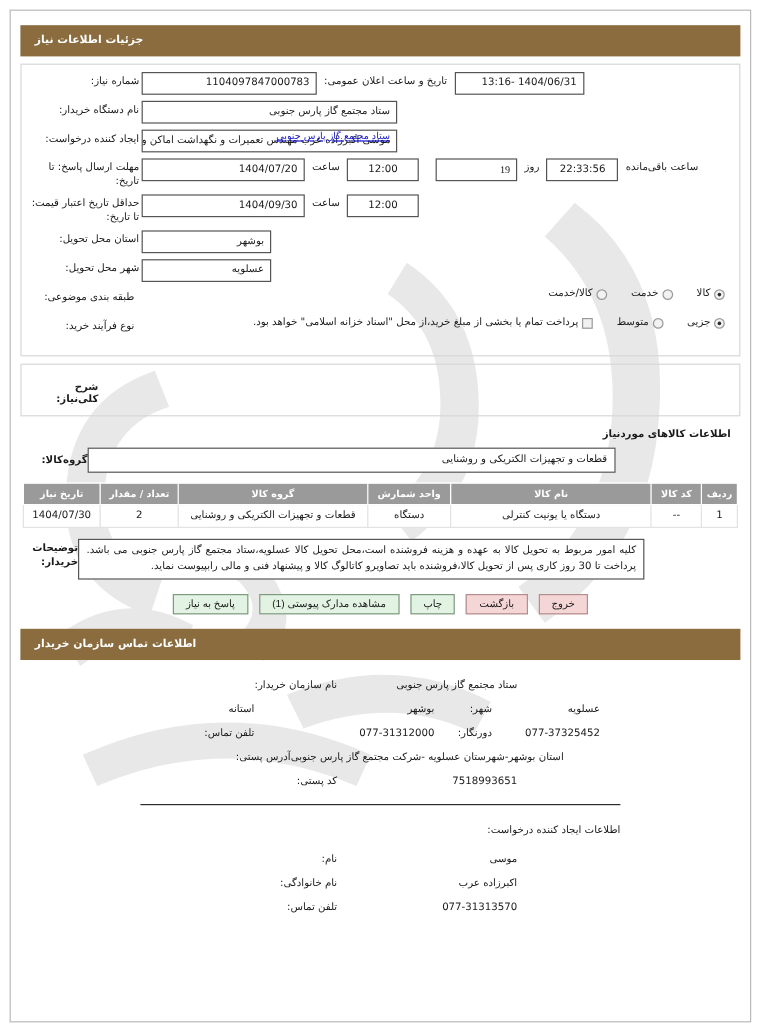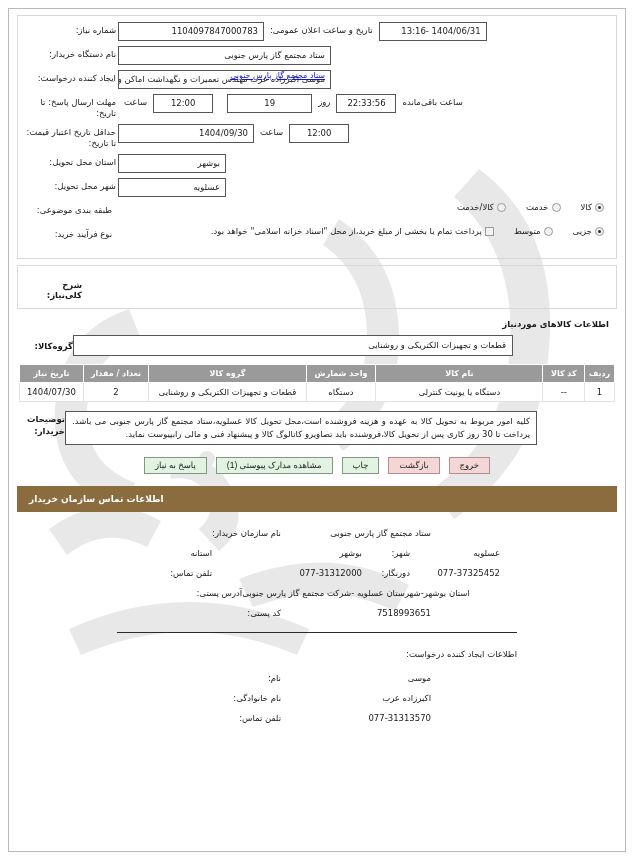--- a/index.html
+++ b/index.html
@@ -94,21 +94,21 @@
   .inline-lbl {
     font-size: 8.5px;
     padding: 3px 6px 0 6px;
     white-space: nowrap;
   }
   .w-num    { width: 146px; }
   .w-wide   { width: 213px; }
   .w-dt     { width: 108px; }
   .w-date   { width: 136px; }
   .w-time   { width: 60px;  text-align: center; }
-  .w-days   { width: 85px;  text-align: center; }
+  .w-days   { width: 68px;  text-align: right; font-family: Liberation Serif, serif; }
   .w-clock  { width: 60px;  text-align: center; }
   .w-prov   { width: 108px; }
 
   .overlap-wrap { position: relative; }
   .overlap-link {
     position: absolute;
     right: 6px; top: 1px;
     color: #1414c8;
     font-size: 8px;
     white-space: nowrap;
@@ -209,20 +209,23 @@
         <path d="M160 300 q44 -6 62 28 q20 38 -12 64 l-20 -22 q18 -16 8 -34 q-10 -20 -36 -16 z"></path>
         <path d="M40 370 q54 -40 112 -8 l-14 26 q-42 -22 -80 8 z"></path>
         <path d="M230 420 q90 -36 170 6 l-14 26 q-66 -32 -142 -4 z"></path>
         <path d="M60 470 q120 -54 240 0 l-12 26 q-108 -46 -216 0 z"></path>
       </g>
     </svg>
   </div>
 
   <div id="content-layer">
 
+    <div class="bar">
+      <span>جزئیات اطلاعات نیاز</span>
+    </div>
 
     <div class="panel">
 
       <div class="frow">
         <div class="field w-dt">1404/06/31 -13:16</div>
         <div class="inline-lbl">تاریخ و ساعت اعلان عمومی:</div>
         <div class="field w-num">1104097847000783</div>
         <div class="flabel">شماره نیاز:</div>
       </div>
 
@@ -240,20 +243,21 @@
       </div>
 
       <div class="frow">
         <div class="inline-lbl">ساعت باقی‌مانده</div>
         <div class="field w-clock">22:33:56</div>
         <div class="inline-lbl">روز</div>
         <div class="field w-days">19</div>
         <div style="width:14px"></div>
         <div class="field w-time">12:00</div>
         <div class="inline-lbl">ساعت</div>
+        <div class="field w-date">1404/07/20</div>
         <div class="flabel">مهلت ارسال پاسخ: تا تاریخ:</div>
       </div>
 
       <div class="frow">
         <div class="field w-time">12:00</div>
         <div class="inline-lbl">ساعت</div>
         <div class="field w-date">1404/09/30</div>
         <div class="flabel">حداقل تاریخ اعتبار قیمت: تا تاریخ:</div>
       </div>
 

